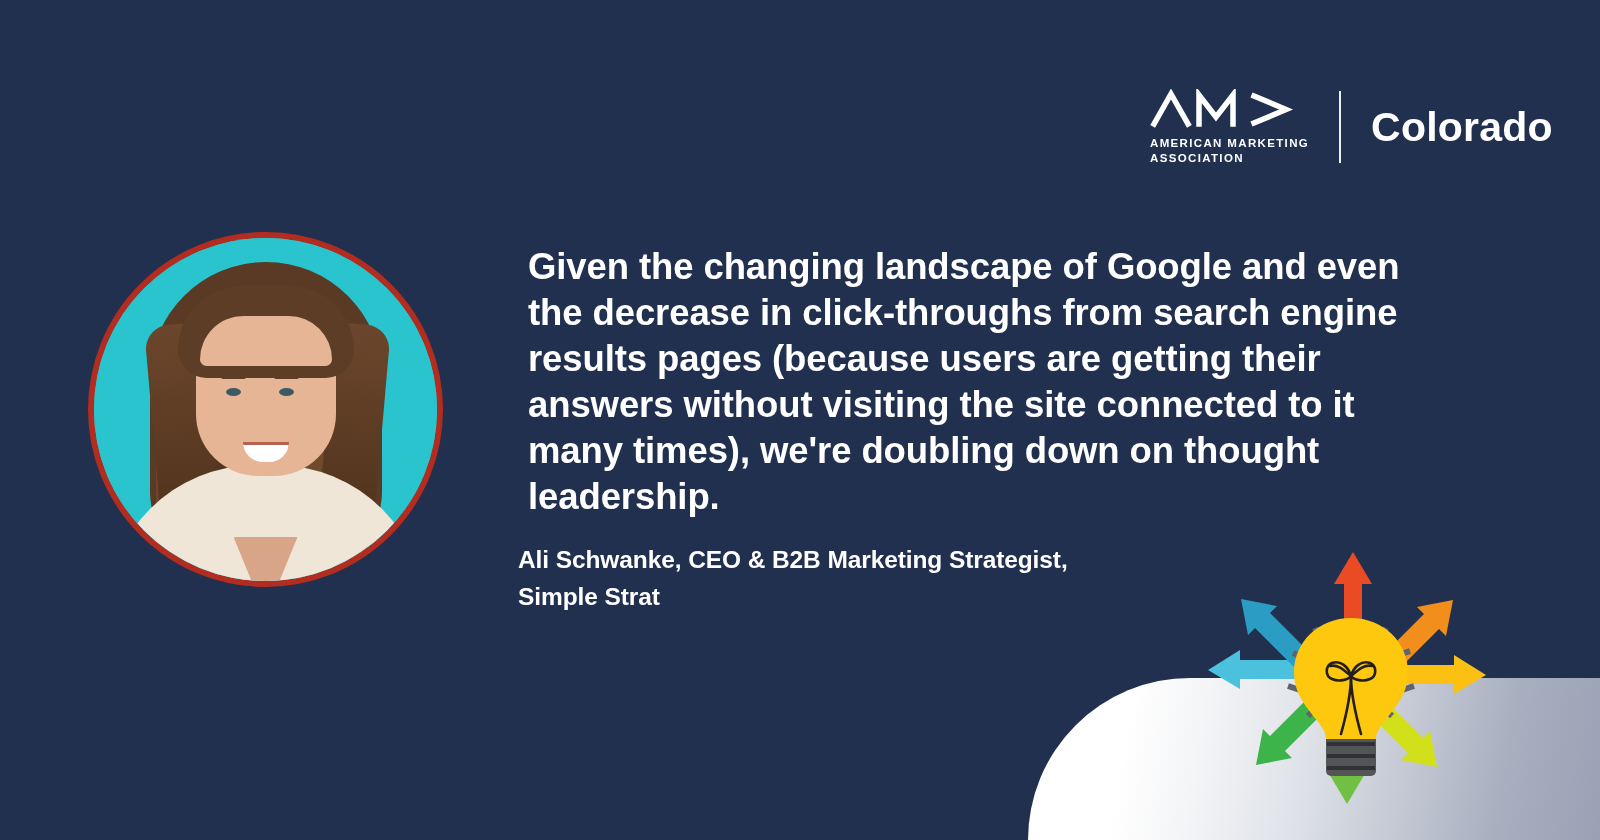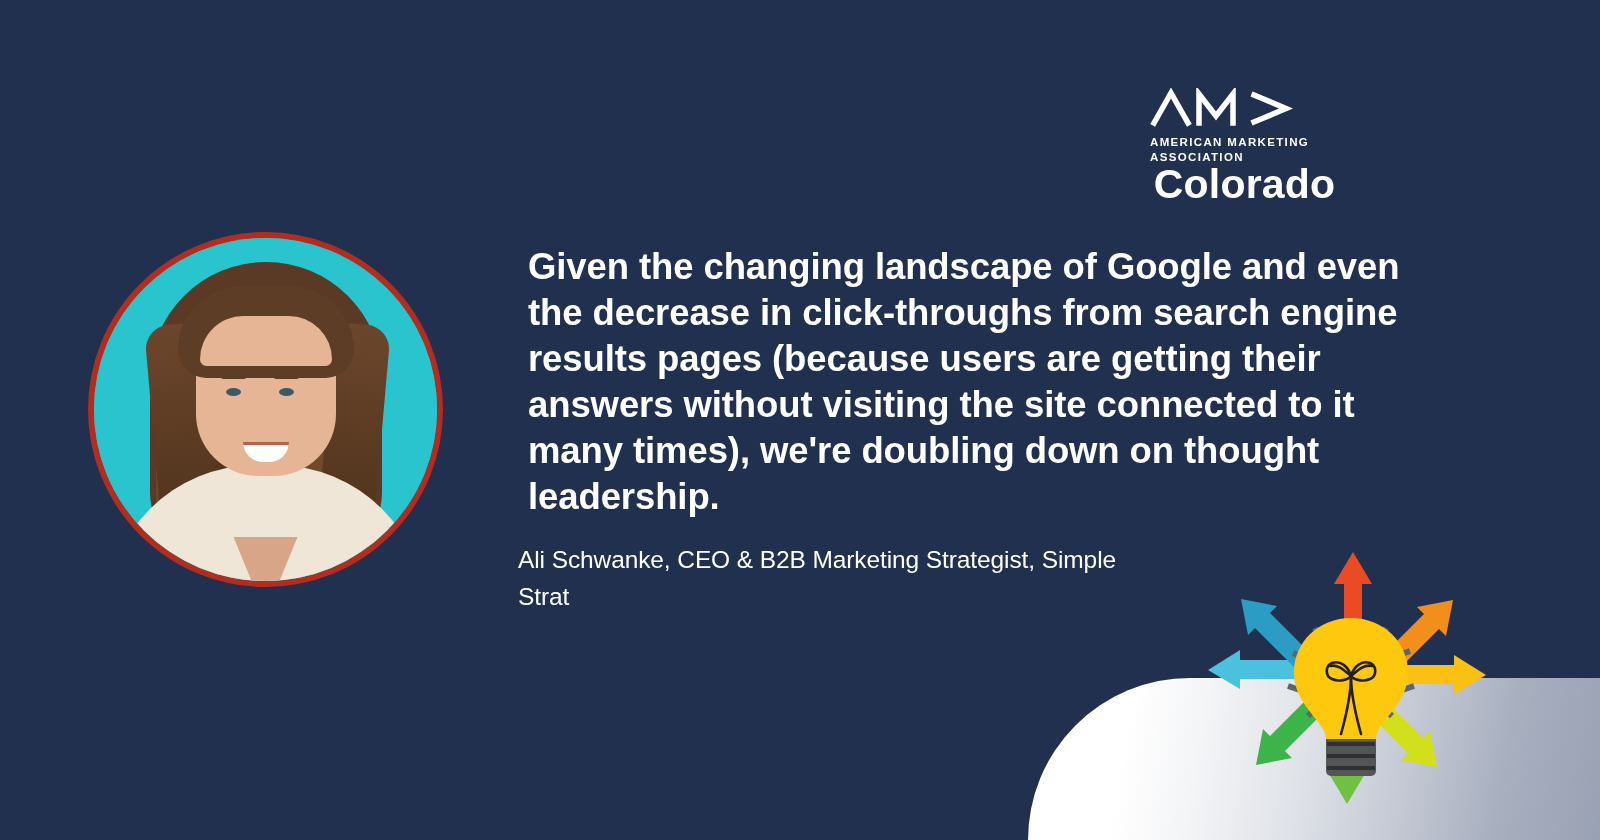--- a/index.html
+++ b/index.html
@@ -35,21 +35,20 @@
   }
 
   
   #logo-lockup {
     position: absolute;
     left: 1150px;
     top: 88px;
     display: flex;
     align-items: center;
     height: 78px;
-    flex-direction: column;
   }
   #ama-block {
     display: flex;
     flex-direction: column;
     align-items: flex-start;
     padding-right: 30px;
   }
   #ama-mark { display: block; }
   .ama-word {
     color: #ffffff;
@@ -231,21 +230,21 @@
     letter-spacing: -0.1px;
     margin: 10px;
   }
   #attribution {
     position: absolute;
     left: 518px;
     top: 541px;
     width: 620px;
     color: #ffffff;
     font-size: 24.5px;
-    font-weight: normal;
+    font-weight: bold;
     line-height: 37px;
     letter-spacing: -0.1px;
     margin: 0;
   }
 
   
   #idea-graphic {
     position: absolute;
     left: 1198px;
     top: 520px;

